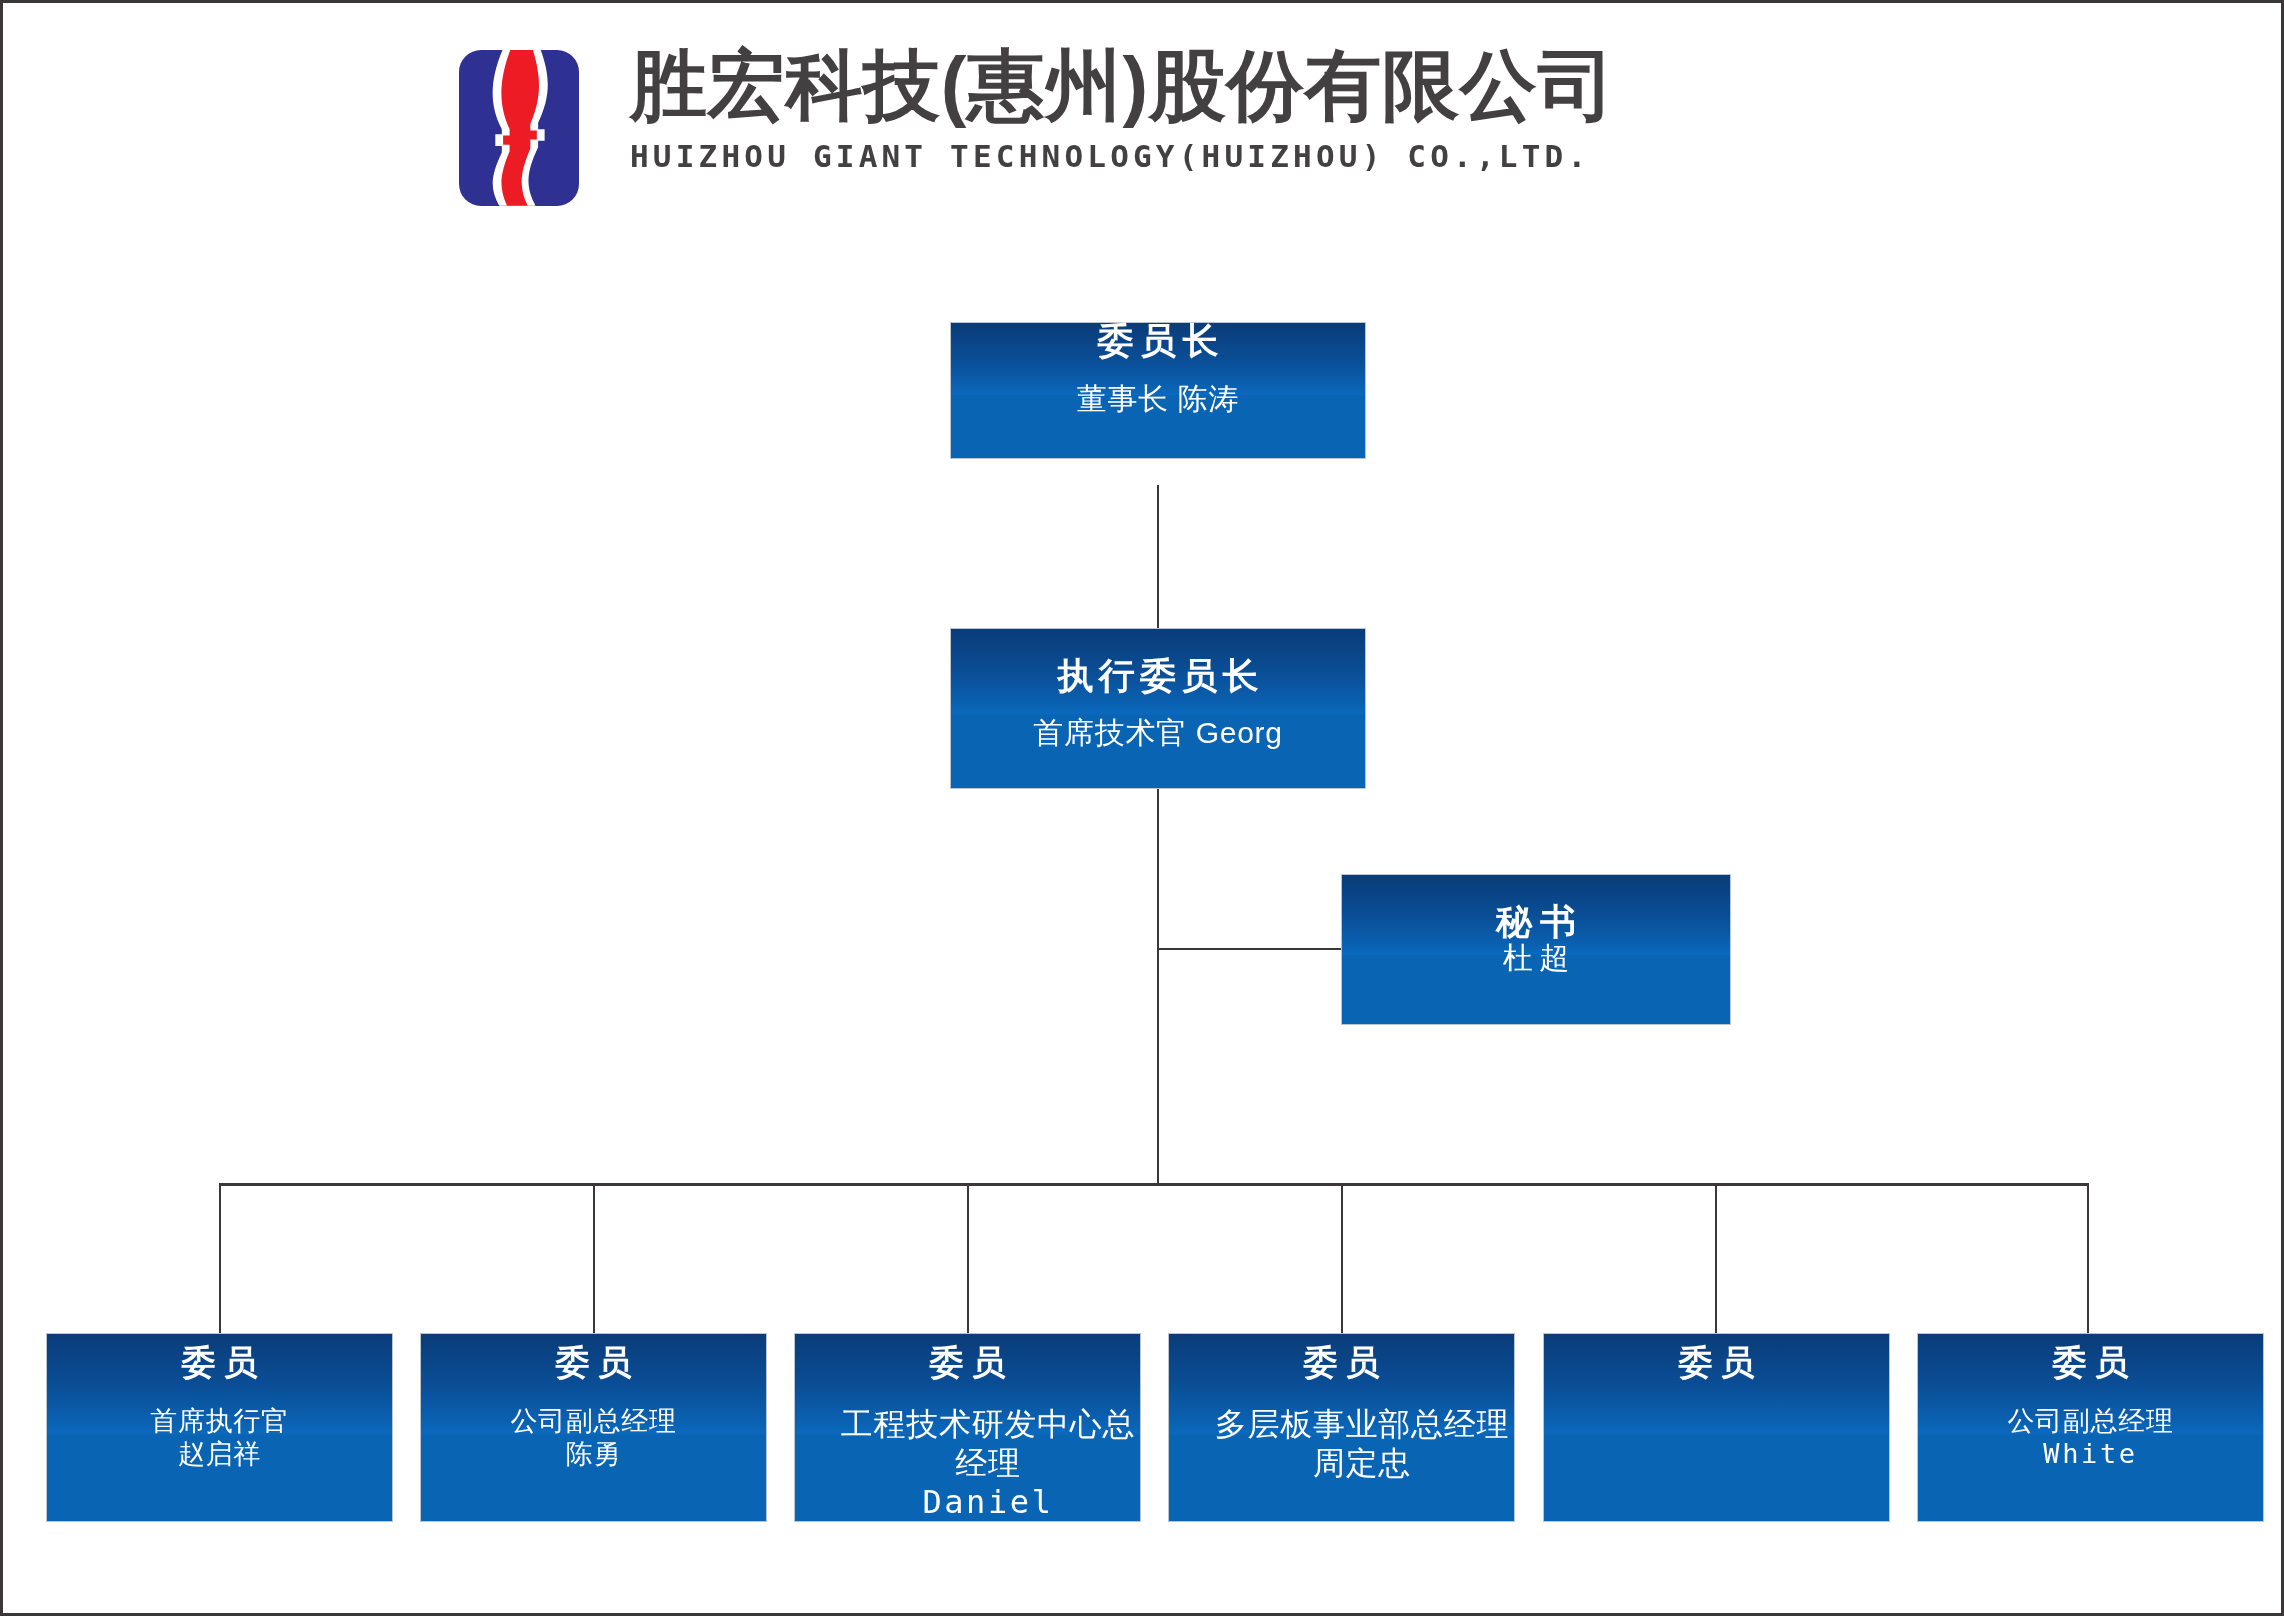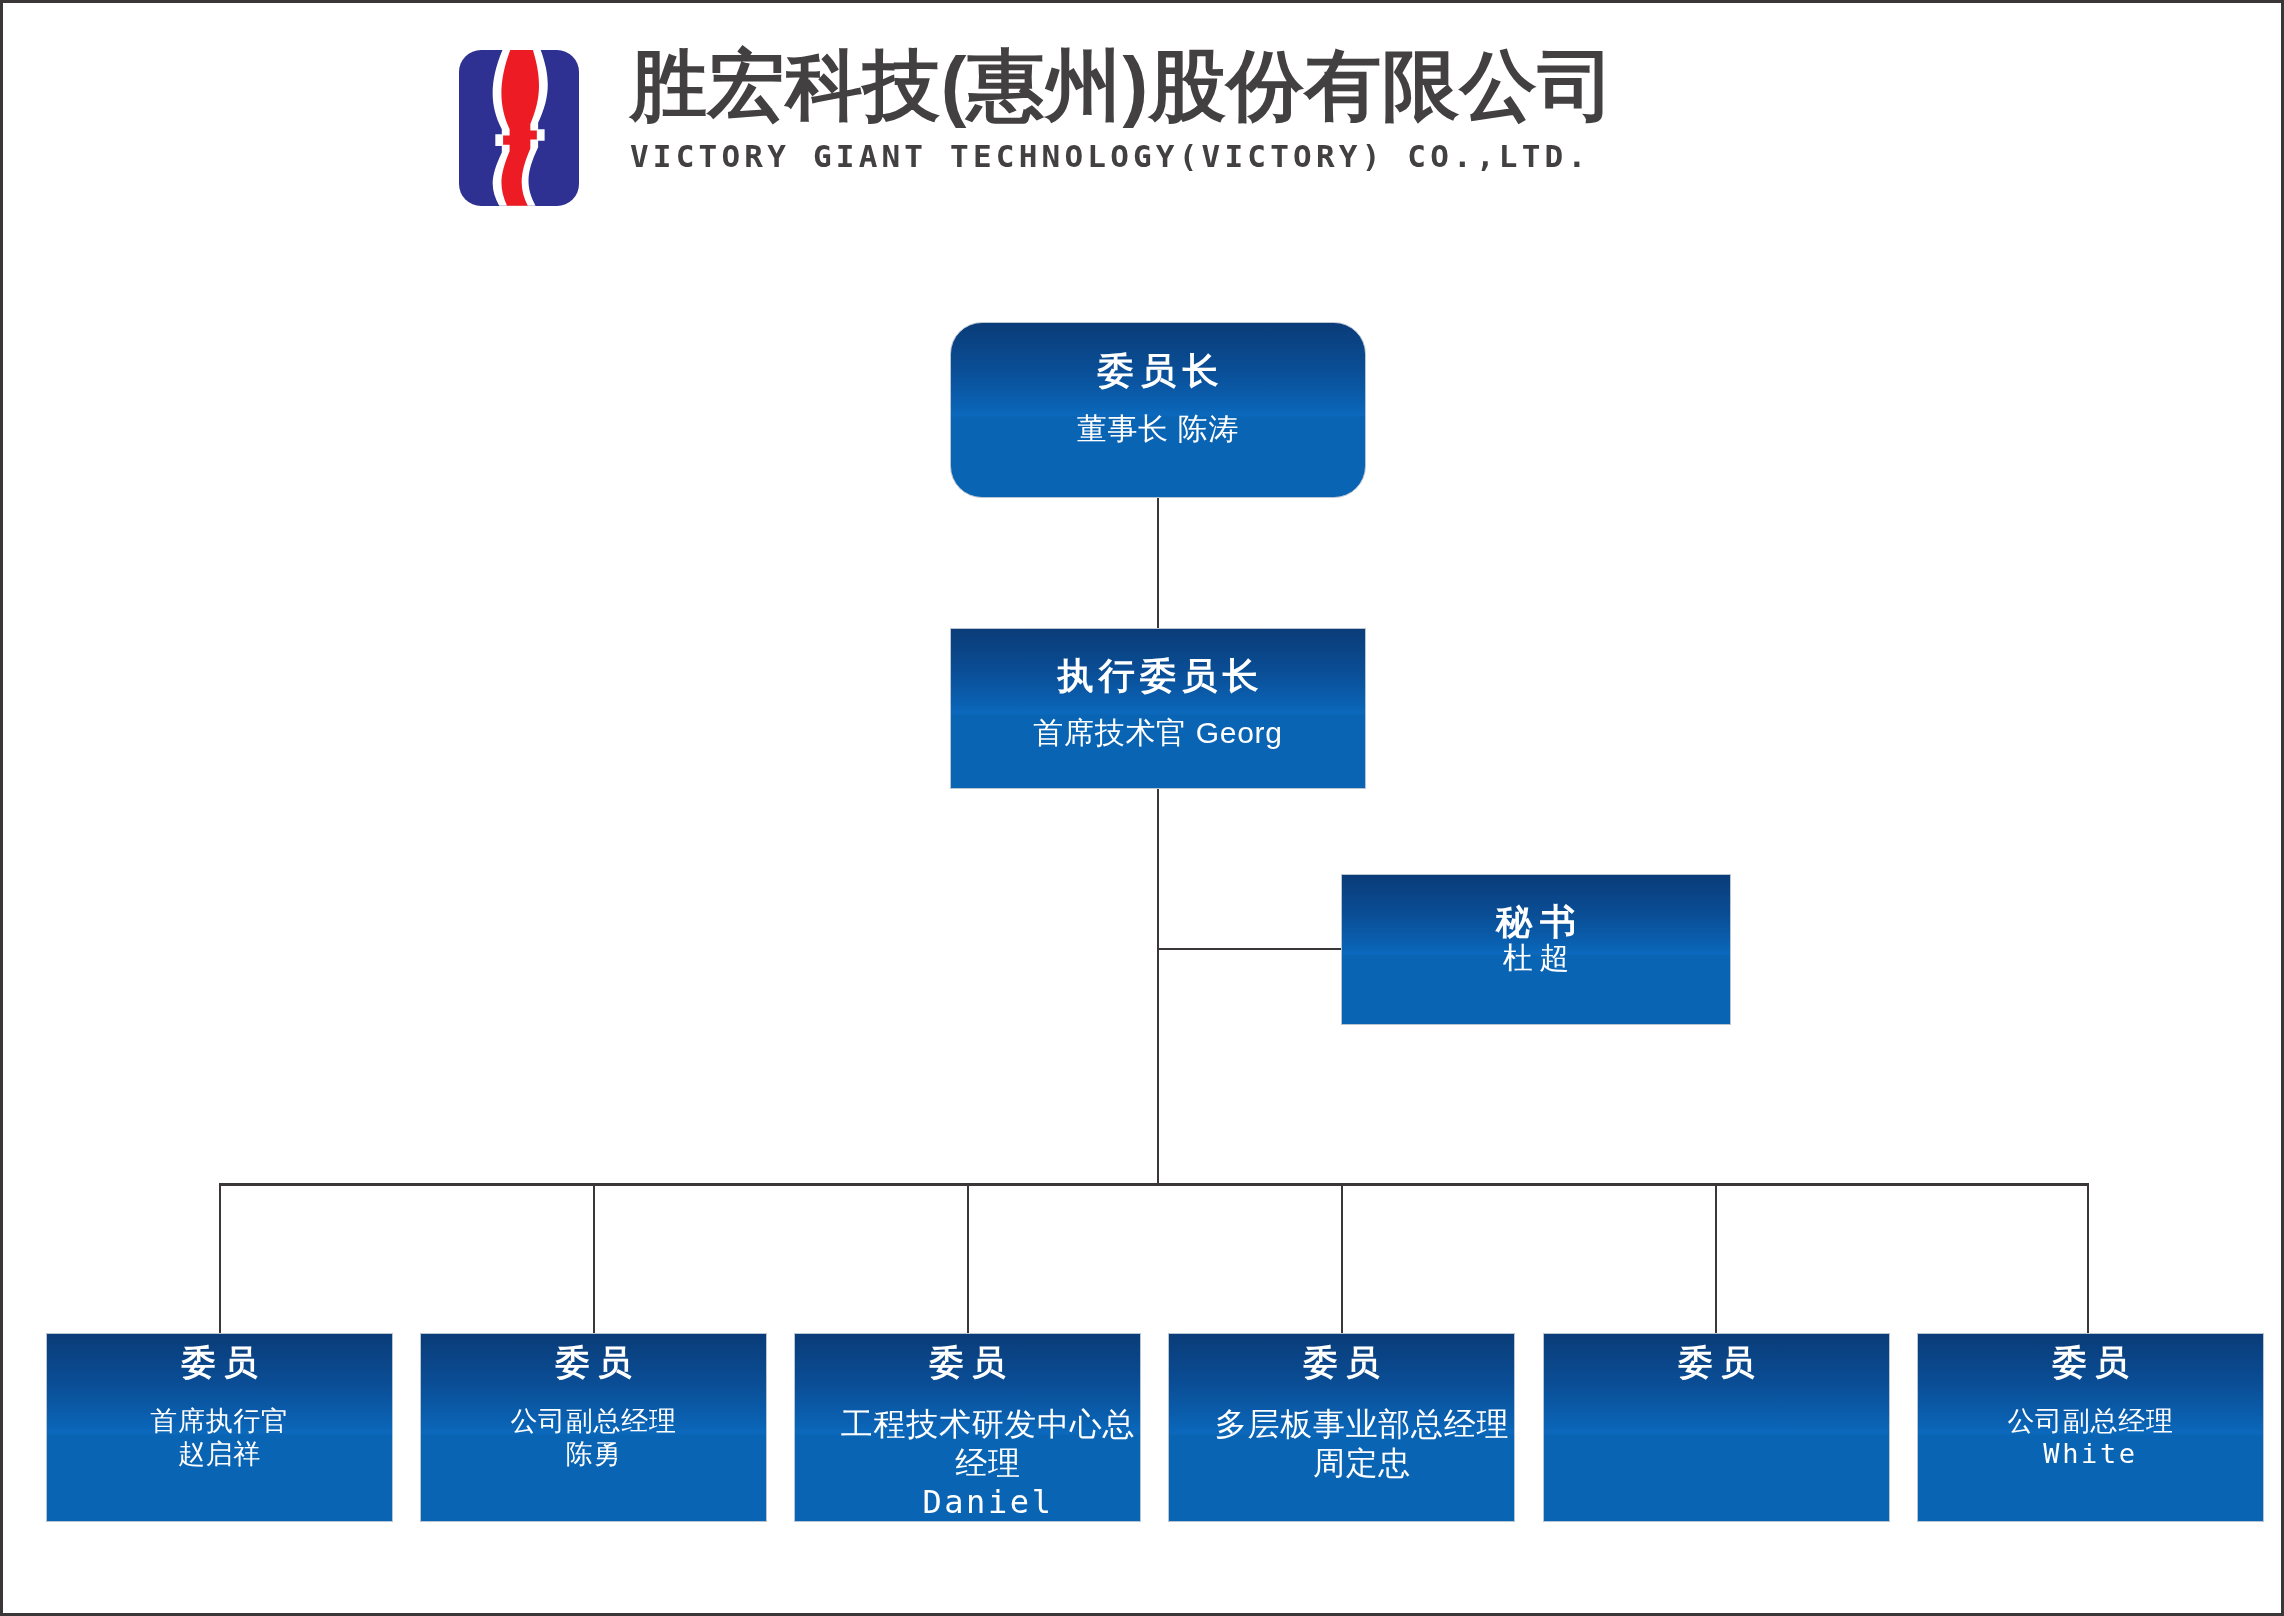--- a/index.html
+++ b/index.html
@@ -108,23 +108,21 @@
     display: block;
   }
   .node .sub .mono {
     font-family: "DejaVu Sans Mono", "Liberation Mono", monospace;
     letter-spacing: 2.6px;
   }
 
   
   #node-chairman {
     left: 947px; top: 319px;
-    width: 416px; height: 176px;
-    padding-top: 30px;
-    border-radius: 32px;
+    width: 416px; height: 137px;
   }
   #node-chairman .sub { margin-top: 22px; }
 
   
   #node-exec {
     left: 947px; top: 625px;
     width: 416px; height: 161px;
     padding-top: 29px;
   }
   #node-exec .sub { margin-top: 21px; }
@@ -197,21 +195,21 @@
   <div class="brand">
     <div class="brand-logo">
       <div class="plate"></div>
       <svg class="wave" viewBox="0 0 185 240">
         <path d="M67 0 C47 48 47 86 66 122 L66 130 L56 130 L56 148 L66 148 L66 158 C48 196 48 214 62 240 L118 240 C102 210 104 188 122 150 L122 140 L132 140 L132 122 L122 122 L122 112 C140 74 142 44 126 0 Z" fill="#ffffff"></path>
         <path d="M79 0 C61 48 61 86 78 122 L78 132 L68 132 L68 146 L78 146 L78 156 C62 194 62 212 74 240 L106 240 C92 212 94 190 110 152 L110 138 L120 138 L120 124 L110 124 L110 114 C126 76 128 46 114 0 Z" fill="#ed1c24"></path>
       </svg>
     </div>
     <div class="brand-text">
       <div class="brand-cn">胜宏科技(惠州)股份有限公司</div>
-      <div class="brand-en">VICTORY GIANT TECHNOLOGY(VICTORY) CO.,LTD.</div>
+      <div class="brand-en">HUIZHOU GIANT TECHNOLOGY(HUIZHOU) CO.,LTD.</div>
     </div>
   </div>
 
   <div class="conn vline" id="c-chair-exec"></div>
   <div class="conn vline" id="c-exec-down"></div>
   <div class="conn hline" id="c-sec-h"></div>
   <div class="conn hline" id="c-bus"></div>
   <div class="conn vline drop" id="d0"></div>
   <div class="conn vline drop" id="d1"></div>
   <div class="conn vline drop" id="d2"></div>

